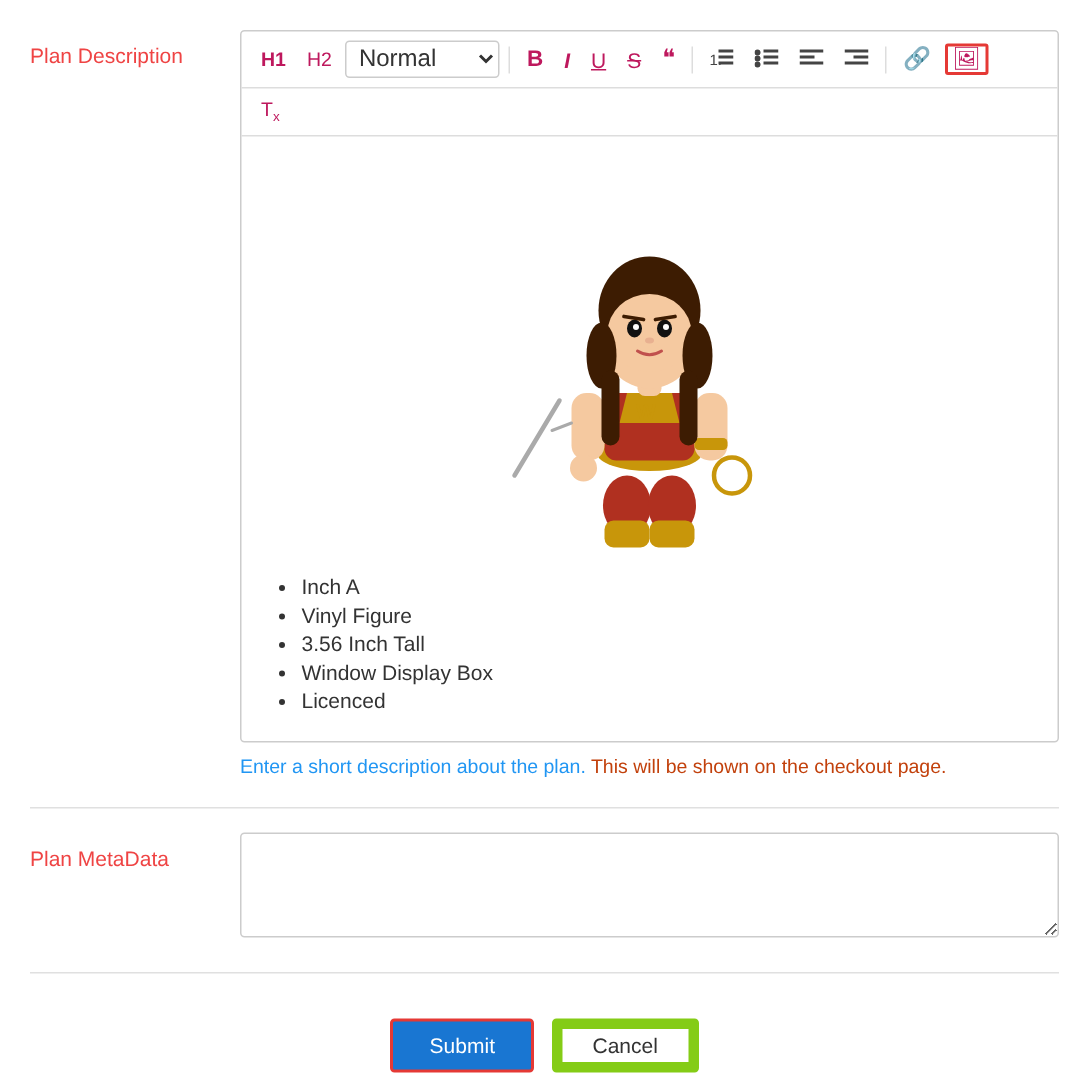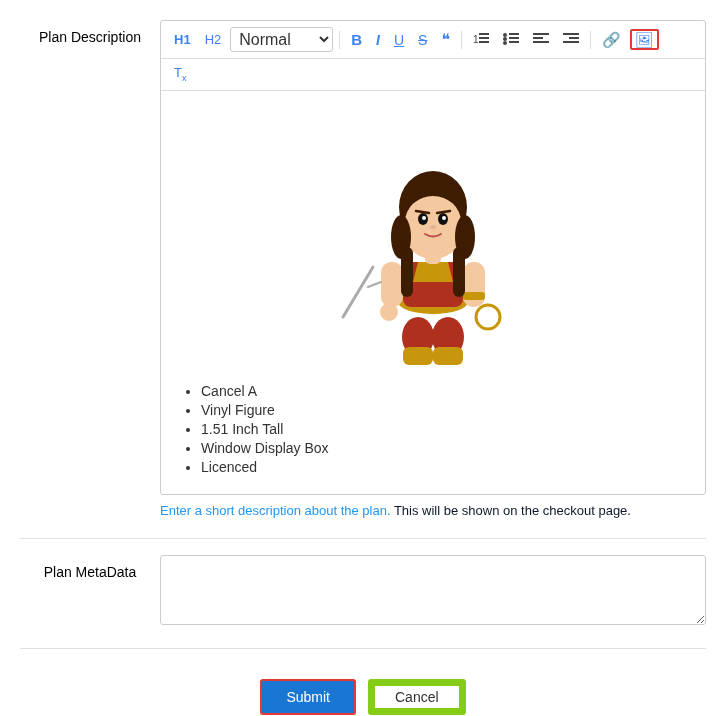--- a/index.html
+++ b/index.html
@@ -16,24 +16,23 @@
     .form-row {
       display: flex;
       align-items: flex-start;
       margin-bottom: 20px;
     }
 
     .form-label {
       width: 140px;
       min-width: 140px;
       font-size: 14px;
-      color: #000000;
+      color: #ef4444;
       padding-top: 8px;
       line-height: 1.4;
-      text-align: center;
     }
 
     .form-content {
       flex: 1;
     }
 
     
     .editor-container {
       border: 1px solid #ccc;
       border-radius: 3px;
@@ -47,21 +46,21 @@
       gap: 4px;
       flex-wrap: wrap;
     }
 
     .toolbar-btn {
       background: none;
       border: none;
       cursor: pointer;
       padding: 3px 5px;
       font-size: 14px;
-      color: #3b82f6;
+      color: #be185d;
       border-radius: 2px;
       line-height: 1;
     }
 
     .toolbar-btn.active {
       border: 2px solid #e53935;
       padding: 1px 3px;
     }
 
     .toolbar-select {
@@ -318,31 +317,31 @@
             <line x1="83" y1="104" x2="96" y2="106" stroke="#3d1c02" stroke-width="2.5" stroke-linecap="round"></line>
             <line x1="104" y1="106" x2="117" y2="104" stroke="#3d1c02" stroke-width="2.5" stroke-linecap="round"></line>
 
             <ellipse cx="100" cy="120" rx="3" ry="2" fill="#e8b090"></ellipse>
 
             <path d="M92,127 Q100,132 108,127" stroke="#c0504d" stroke-width="2" fill="none" stroke-linecap="round"></path>
           </svg>
         </div>
 
         <ul class="bullet-list">
-          <li>Cancel A</li>
+          <li>Inch A</li>
           <li>Vinyl Figure</li>
-          <li>1.51 Inch Tall</li>
+          <li>3.56 Inch Tall</li>
           <li>Window Display Box</li>
           <li>Licenced</li>
         </ul>
       </div>
     </div>
 
     <p class="hint-text">
-      <span>Enter a short description about the plan. </span><span style="color:#0f172a;">This will be shown on the checkout page.</span>
+      <span>Enter a short description about the plan. </span><span style="color:#c2410c;">This will be shown on the checkout page.</span>
     </p>
   </div>
 </div>
 
 <hr class="divider">
 
 <div class="form-row">
   <div class="form-label">Plan MetaData</div>
   <div class="form-content">
     <textarea class="metadata-input" style=""></textarea>

